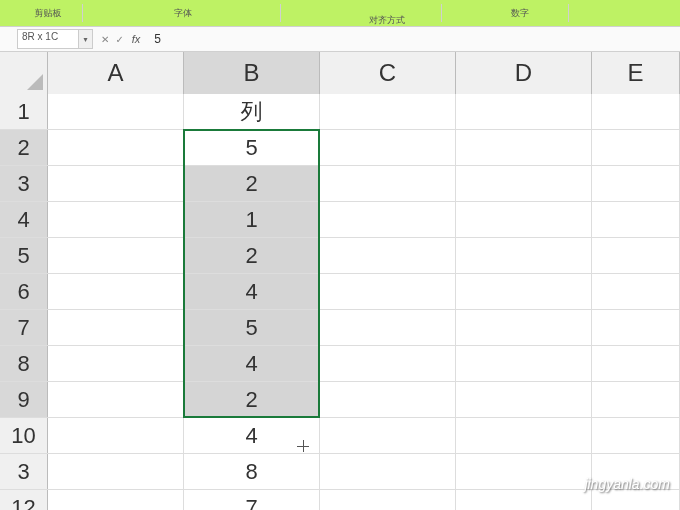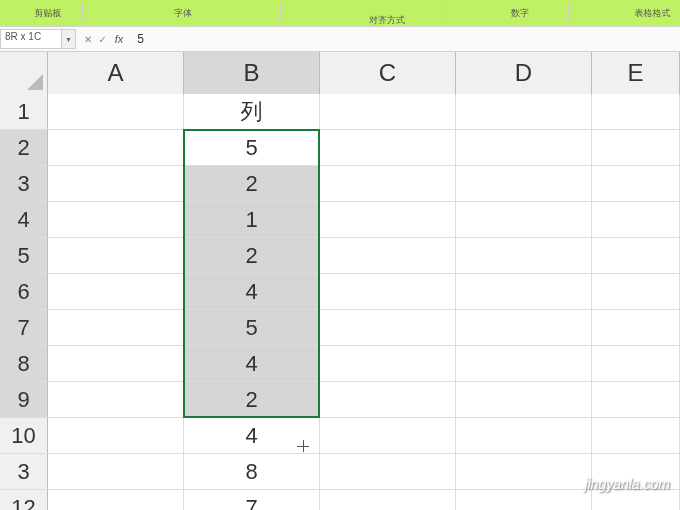--- a/index.html
+++ b/index.html
@@ -49,21 +49,21 @@
     .fx-bar {
       height: 25px;
       background: #fafafa;
       border-bottom: 1px solid #d0d0d0;
       display: flex;
       align-items: center;
     }
     .namebox {
       width: 62px;
       height: 20px;
-      margin-left: 0;
+      margin-left: 17px;
       border: 1px solid #ccc;
       background: #fff;
       font-size: 10px;
       padding: 1px 4px;
       color: #555;
     }
     .namebox-arrow {
       width: 14px;
       height: 20px;
       border: 1px solid #ccc;
@@ -238,23 +238,20 @@
   </div>
   <div class="group-sep sep2"></div>
   <div class="ribbon-group group-align">
     <span>对齐方式</span>
   </div>
   <div class="group-sep sep3"></div>
   <div class="ribbon-group group-number">
     <span>数字</span>
   </div>
   <div class="group-sep sep4"></div>
-  <div class="ribbon-group group-format">
-    <span>表格格式</span>
-  </div>
 </div>
 
 <div class="fx-bar">
   <div class="namebox">8R x 1C</div>
   <div class="namebox-arrow">▾</div>
   <div class="fx-buttons">
     <span class="fx-btn">✕</span>
     <span class="fx-btn">✓</span>
     <span class="fx-label">fx</span>
   </div>

